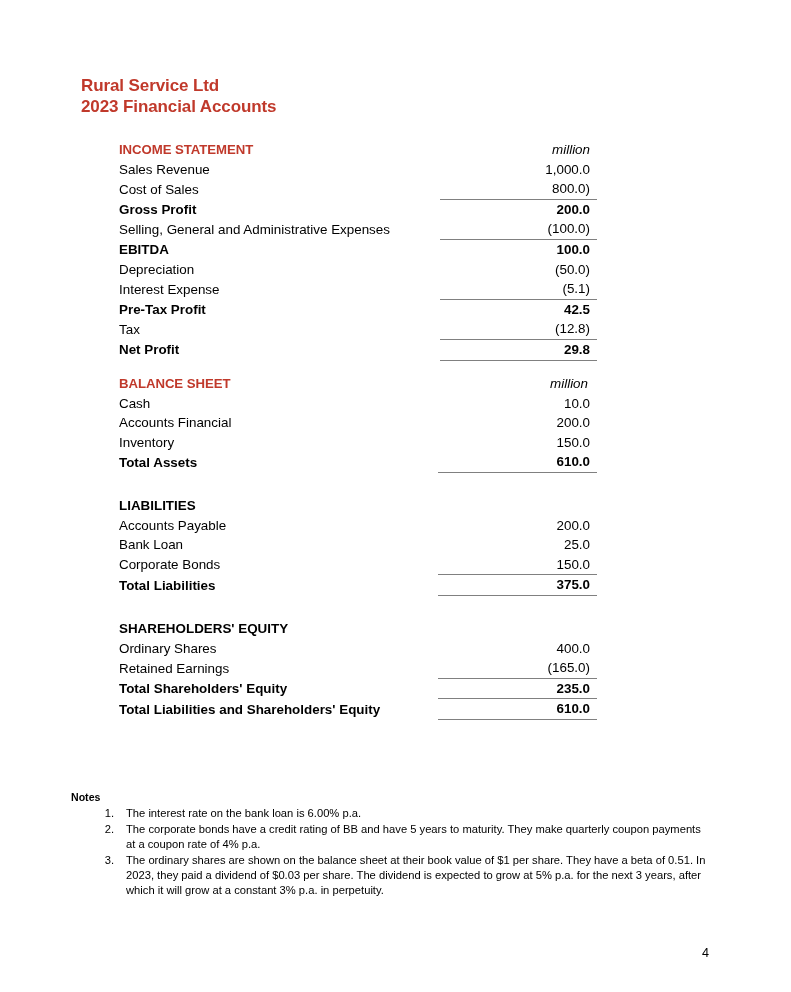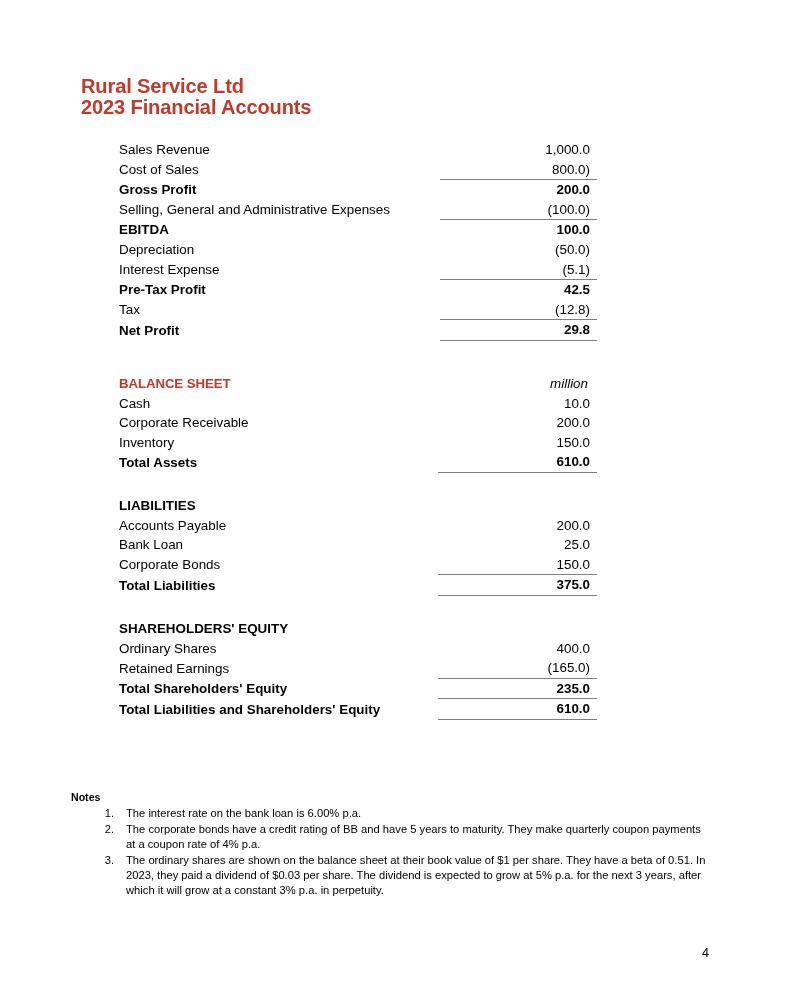--- a/index.html
+++ b/index.html
@@ -20,21 +20,21 @@
     position: absolute;
     inset: 0;
     background: #ffffff;
   }
 
   
   .doc-title {
     position: absolute;
     left: 81px;
     top: 76px;
-    font-size: 20px;
+    font-size: 17px;
     font-weight: bold;
     color: #C0392B;
     line-height: 20.5px;
     letter-spacing: -0.1px;
   }
   .doc-title div { white-space: nowrap; }
 
   
   .stmt {
     position: absolute;
@@ -135,20 +135,24 @@
 
 <div class="page">
 
   <div class="doc-title">
     <div>Rural Service Ltd</div>
     <div>2023 Financial Accounts</div>
   </div>
 
   <table class="stmt" style="top:140px">
     <tbody>
+      <tr class="section-head">
+        <td class="label">INCOME STATEMENT</td>
+        <td class="value">million</td>
+      </tr>
 
       <tr>
         <td class="label">Sales Revenue</td>
         <td class="value">1,000.0</td>
       </tr>
       <tr class="rule-bottom">
         <td class="label">Cost of Sales</td>
         <td class="value">800.0)</td>
       </tr>
       <tr class="total">
@@ -191,21 +195,21 @@
       <tr class="section-head bs">
         <td class="label">BALANCE SHEET</td>
         <td class="value">million</td>
       </tr>
 
       <tr>
         <td class="label">Cash</td>
         <td class="value">10.0</td>
       </tr>
       <tr>
-        <td class="label">Corporate Receivable</td>
+        <td class="label">Accounts Financial</td>
         <td class="value">200.0</td>
       </tr>
       <tr>
         <td class="label">Inventory</td>
         <td class="value">150.0</td>
       </tr>
       <tr class="total rule-bottom">
         <td class="label">Total Assets</td>
         <td class="value">610.0</td>
       </tr>

